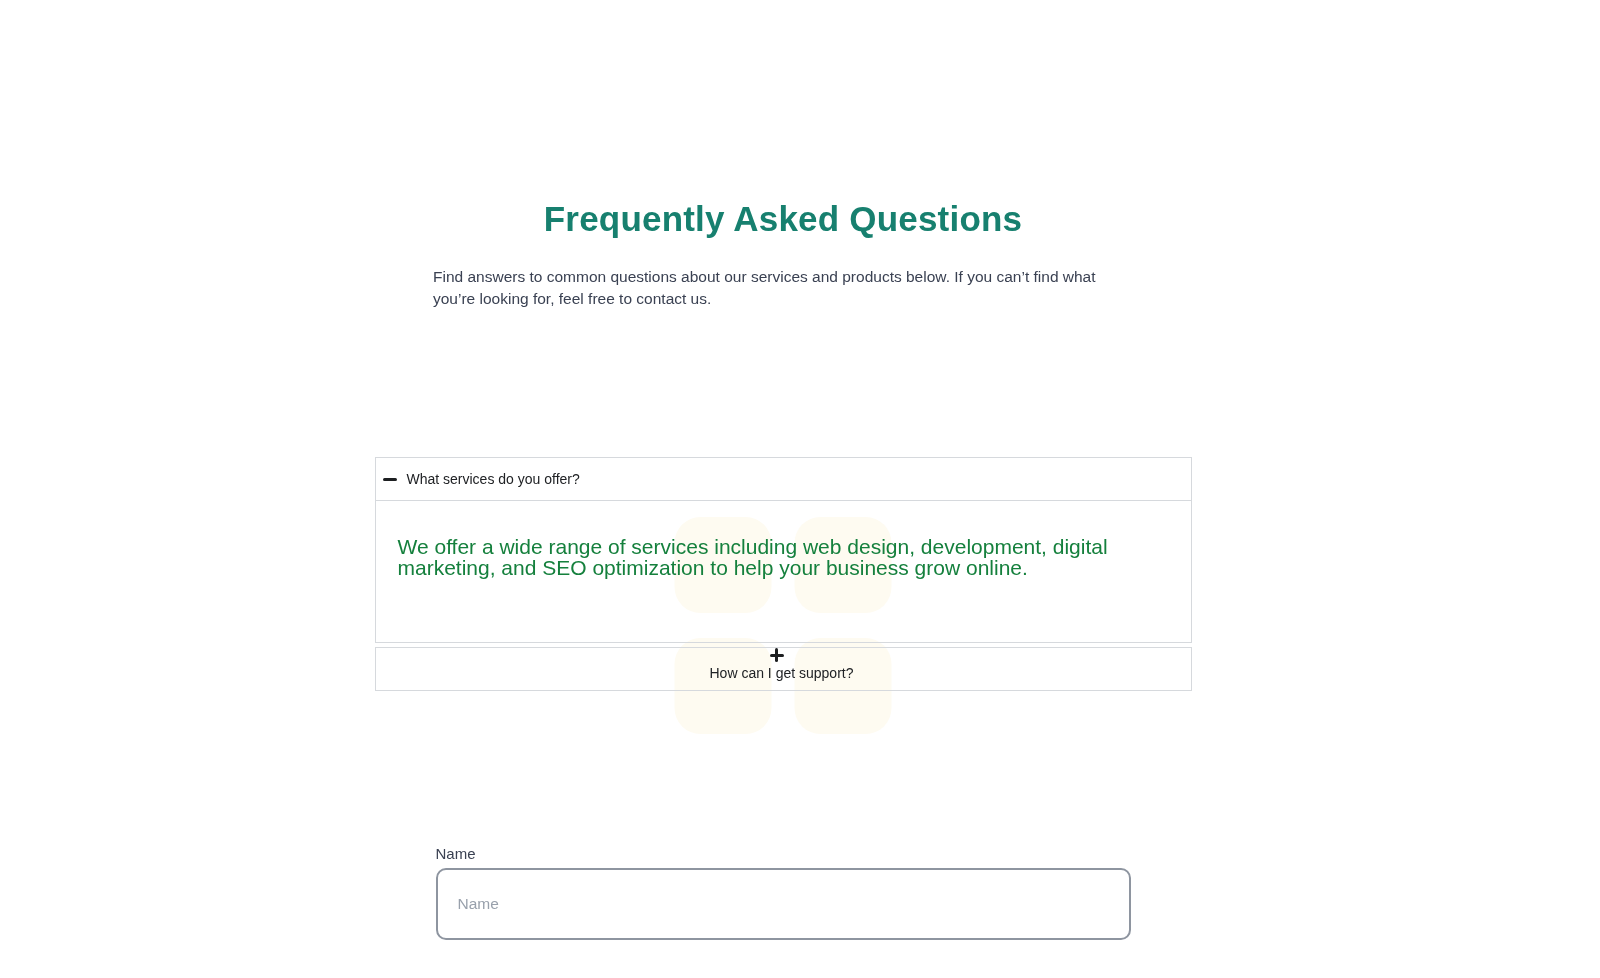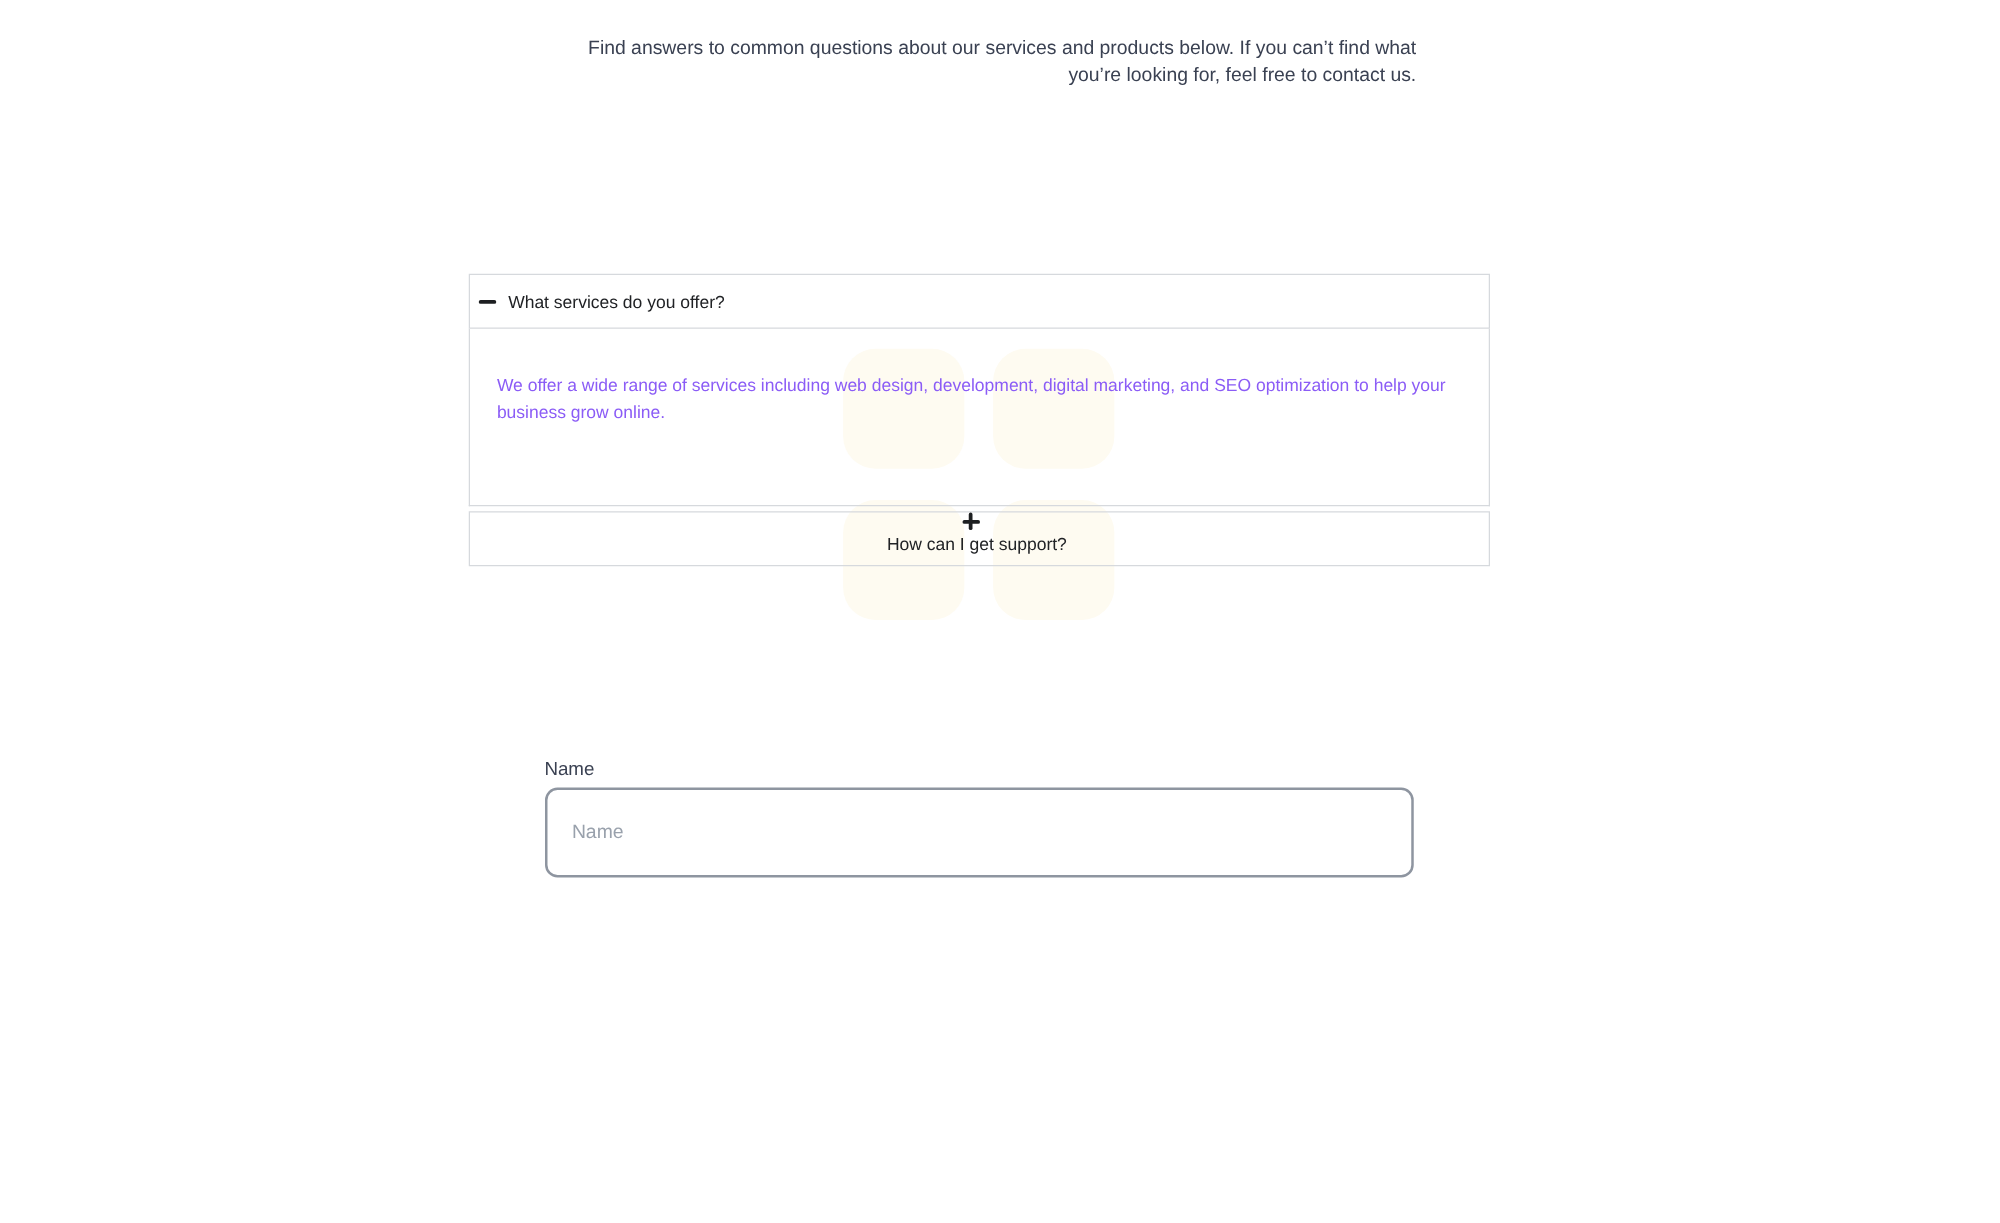--- a/index.html
+++ b/index.html
@@ -26,21 +26,21 @@
     text-align: center;
     font-size: 35px;
     line-height: 38px;
     font-weight: 700;
     letter-spacing: 0.2px;
     color: #17806F;
   }
   p.subtitle {
     margin: 28px auto 0 auto;
     max-width: 700px;
-    text-align: right;
+    text-align: left;
     font-size: 15.5px;
     line-height: 22px;
     color: #3A4152;
   }
 
   .stage { position: relative; }
 
   
   .deco {
     position: absolute;
@@ -87,23 +87,23 @@
   }
   .acc-content {
     box-sizing: border-box;
     border: 1px solid #D6D9DD;
     border-top: 0;
     padding: 35px 24px 64px 22px;
     background: transparent;
   }
   .acc-content p {
     margin: 0;
-    font-size: 14px;
+    font-size: 21px;
     line-height: 21px;
-    color: #8b5cf6;
+    color: #15803d;
   }
 
   
   .icon-minus {
     display: block;
     width: 14px;
     height: 3px;
     background: #1D1F21;
     border-radius: 1.5px;
     flex: 0 0 auto;
@@ -160,20 +160,21 @@
     color: #99A1AC;
     opacity: 1;
   }
 </style>
 </head>
 <body>
 
 <div class="page">
   <div class="content">
 
+    <h1 class="page-title">Frequently Asked Questions</h1>
 
     <p class="subtitle">Find answers to common questions about our services and products below. If you can’t find what you’re looking for, feel free to contact us.</p>
 
     <div class="stage">
 
       <div class="deco">
         <div class="deco-sq"></div>
         <div class="deco-sq"></div>
         <div class="deco-sq"></div>
         <div class="deco-sq"></div>

